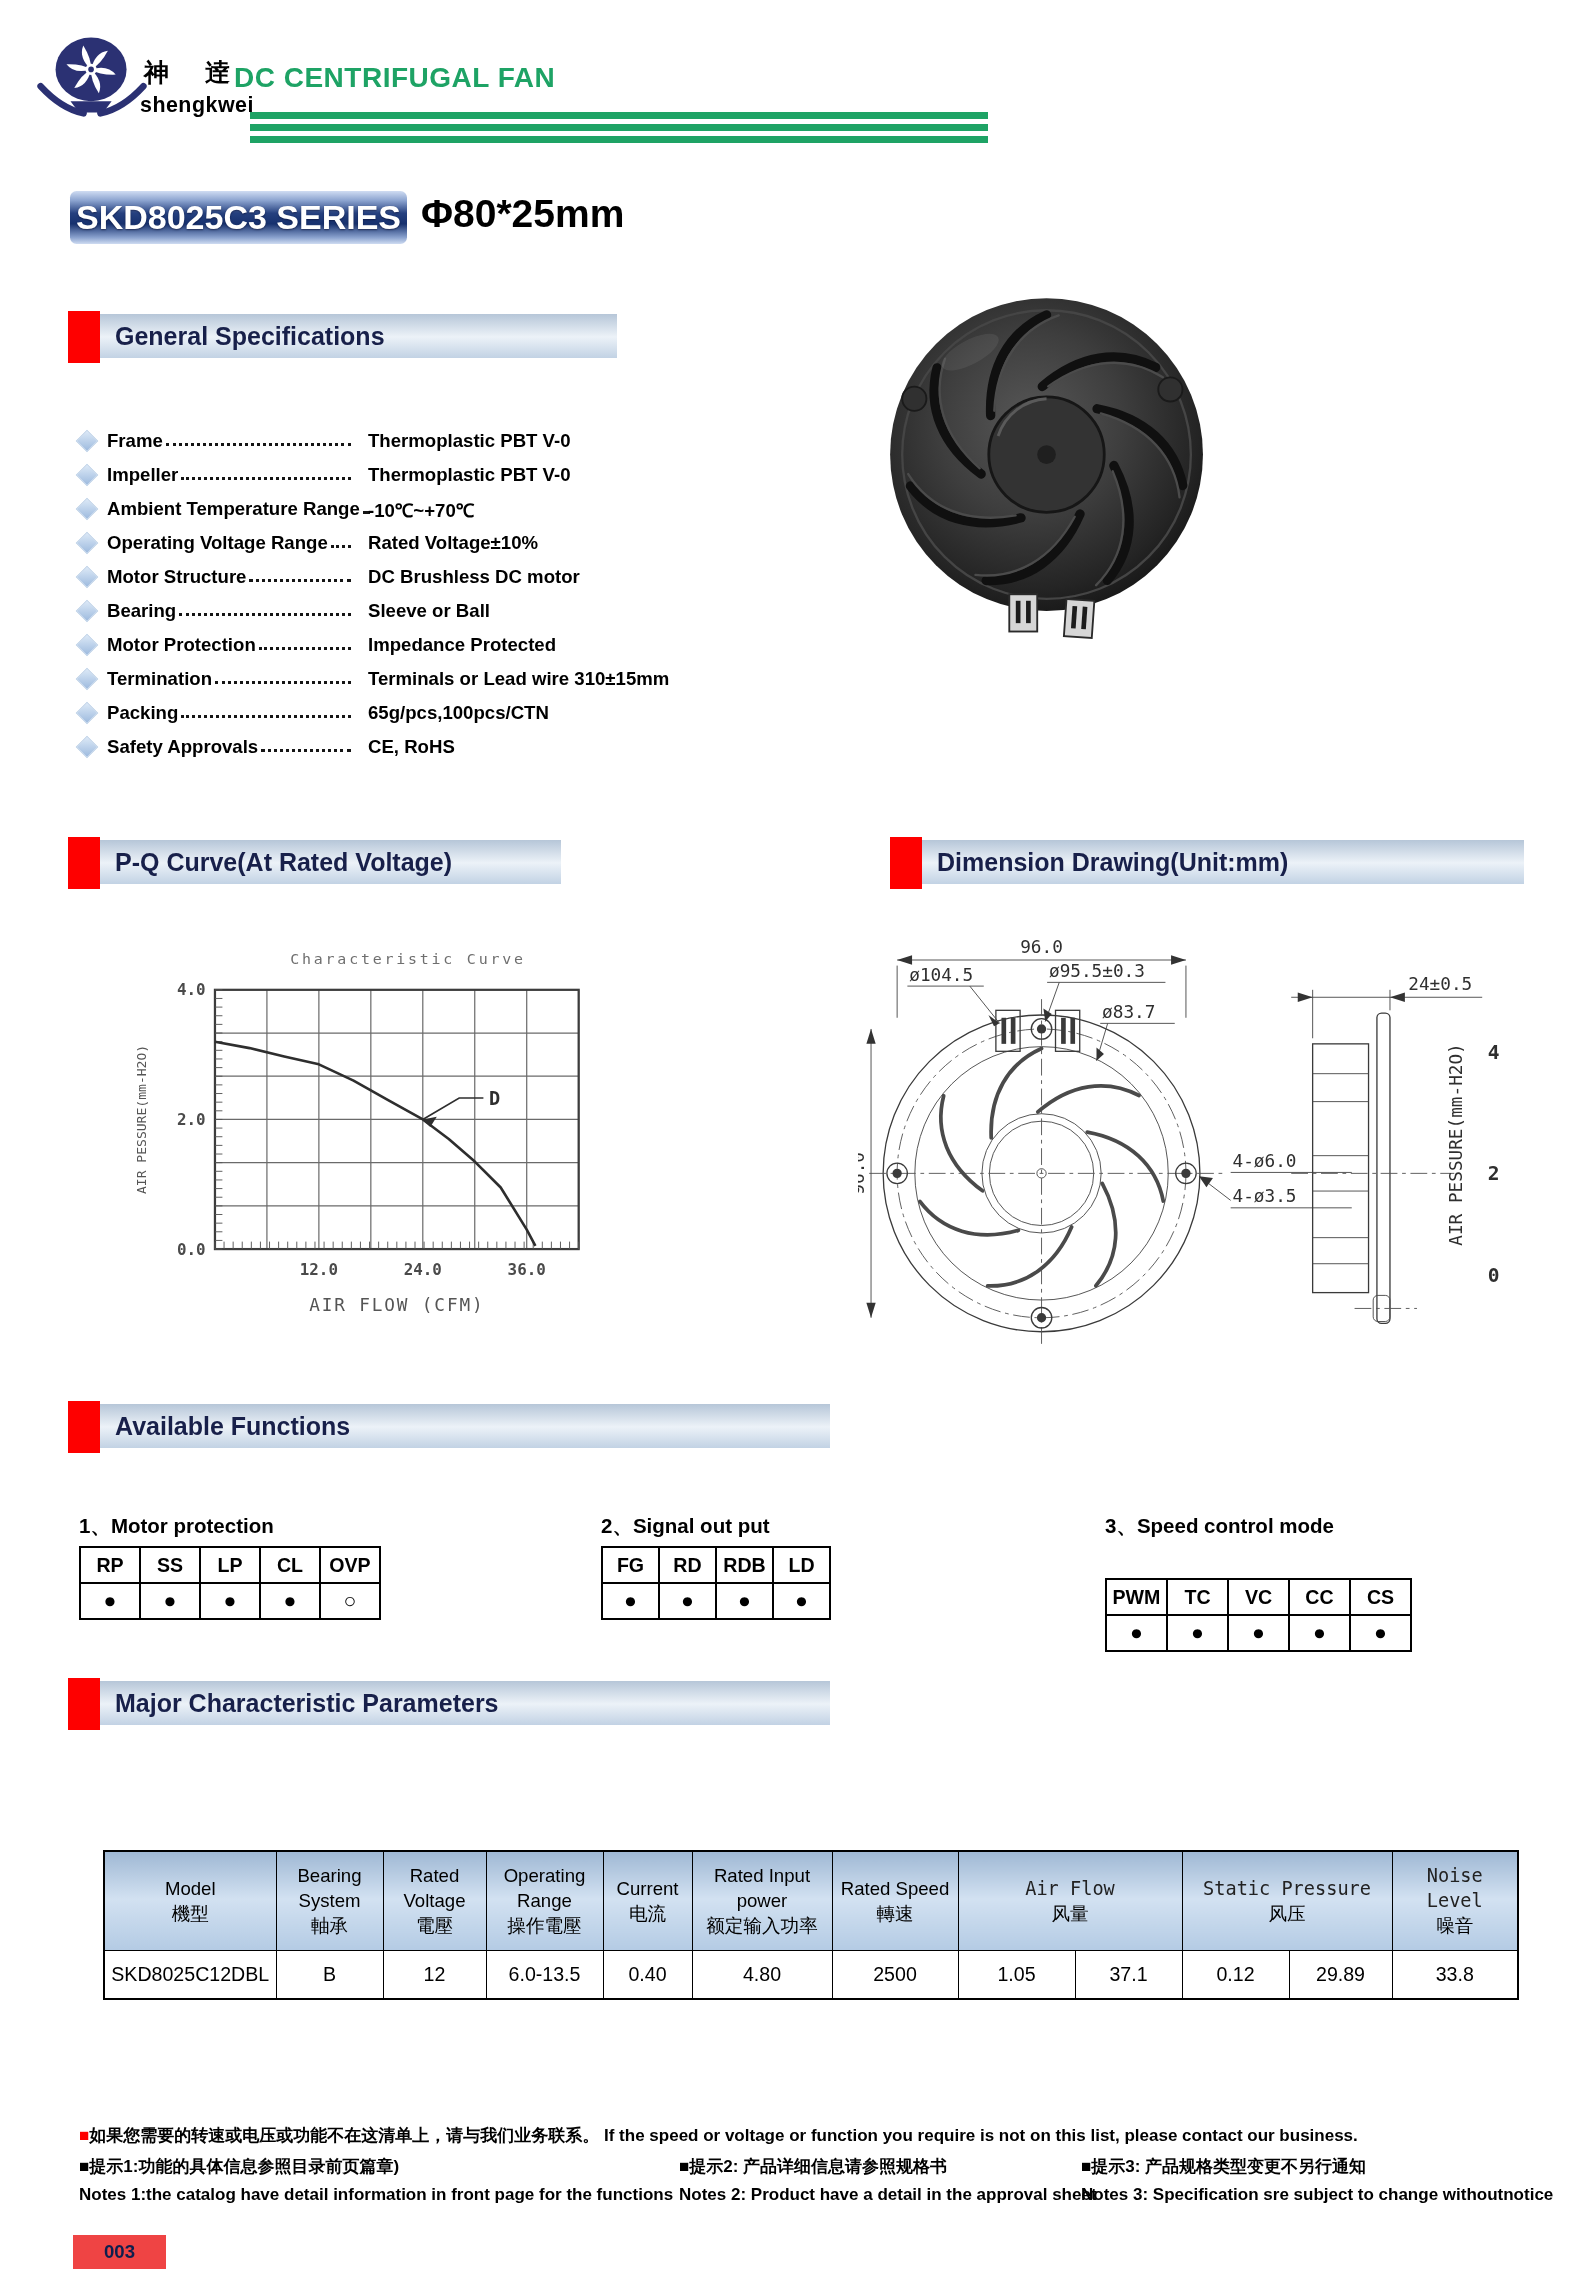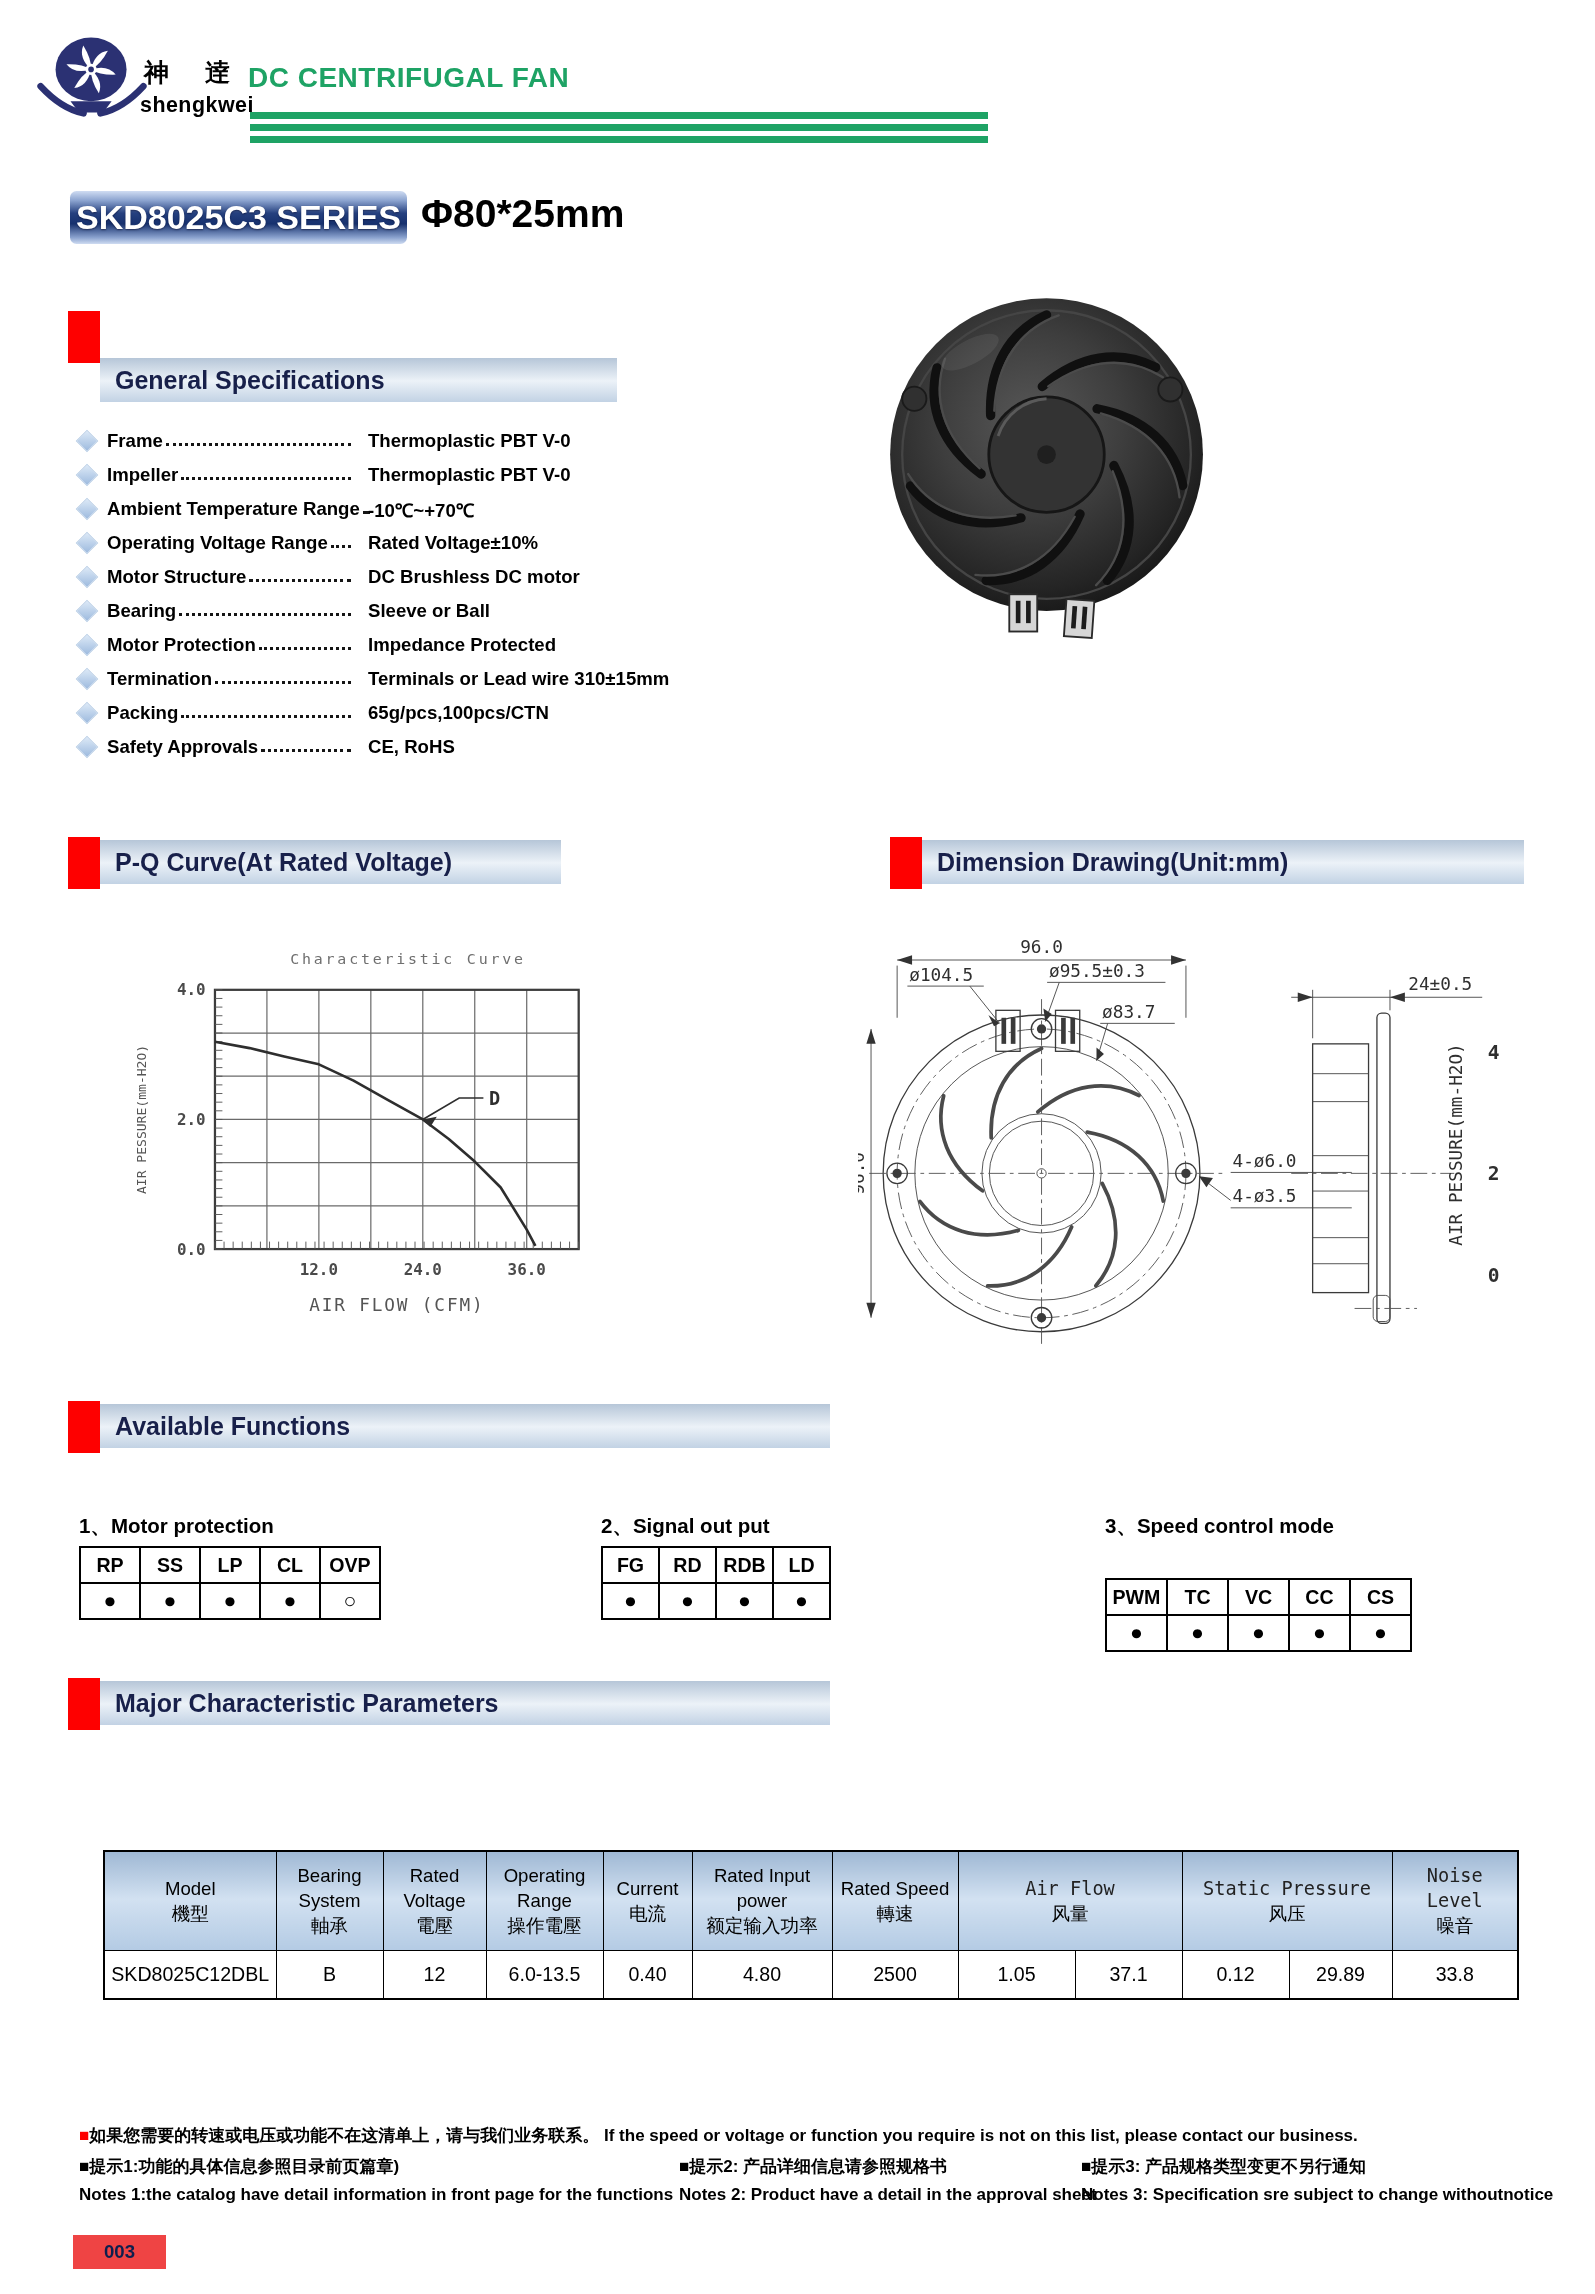--- a/index.html
+++ b/index.html
@@ -95,33 +95,33 @@
     </g>
     <path d="M38,74 L82,74 L73,86 L47,86 Z" fill="#2b3173"></path>
     <path d="M6,58 Q28,82 52,87" stroke="#2b3173" stroke-width="7" fill="none" stroke-linecap="round"></path>
     <path d="M116,58 Q94,82 70,87" stroke="#2b3173" stroke-width="7" fill="none" stroke-linecap="round"></path>
   </svg>
   <div class="abs logo-cn" style="left:144px;top:56px;">
     <span>神</span>
     <span>逹</span>
   </div>
   <div class="abs logo-en" style="left:140px;top:93px;">shengkwei</div>
-  <div class="abs doc-title" style="left:248px;top:62px;">DC CENTRIFUGAL FAN</div>
+  <div class="abs doc-title" style="left:234px;top:62px;">DC CENTRIFUGAL FAN</div>
   <div class="stripe" style="left:250px;top:112px;width:738px;"></div>
   <div class="stripe" style="left:250px;top:124px;width:738px;"></div>
   <div class="stripe" style="left:250px;top:136px;width:738px;"></div>
 
   <div class="abs series-banner">
     <span>SKD8025C3 SERIES</span>
   </div>
   <div class="abs series-size">Φ80*25mm</div>
 
   <div class="sec" style="left:68px;top:314px;">
     <div class="red"></div>
-    <div class="bar" style="width:517px;margin-top:44px;">
+    <div class="bar" style="width:517px;">
         <span>General Specifications</span>
       </div>
   </div>
   <div class="sec" style="left:68px;top:840px;">
     <div class="red"></div>
     <div class="bar" style="width:461px;">
         <span>P-Q Curve(At Rated Voltage)</span>
       </div>
   </div>
   <div class="sec" style="left:890px;top:840px;">

